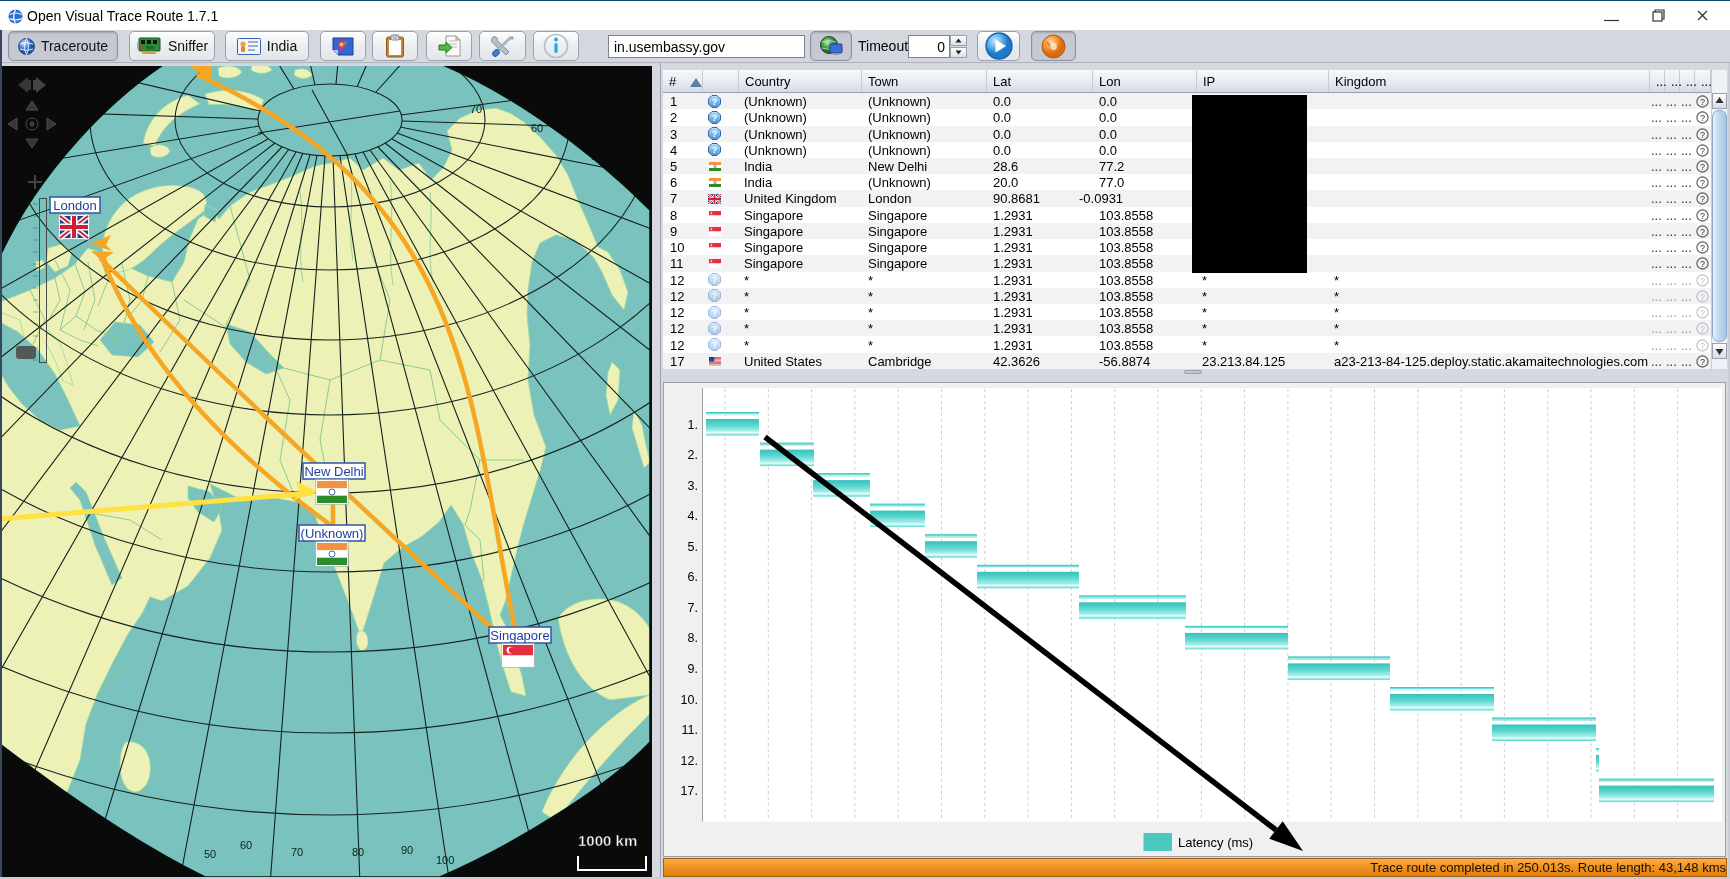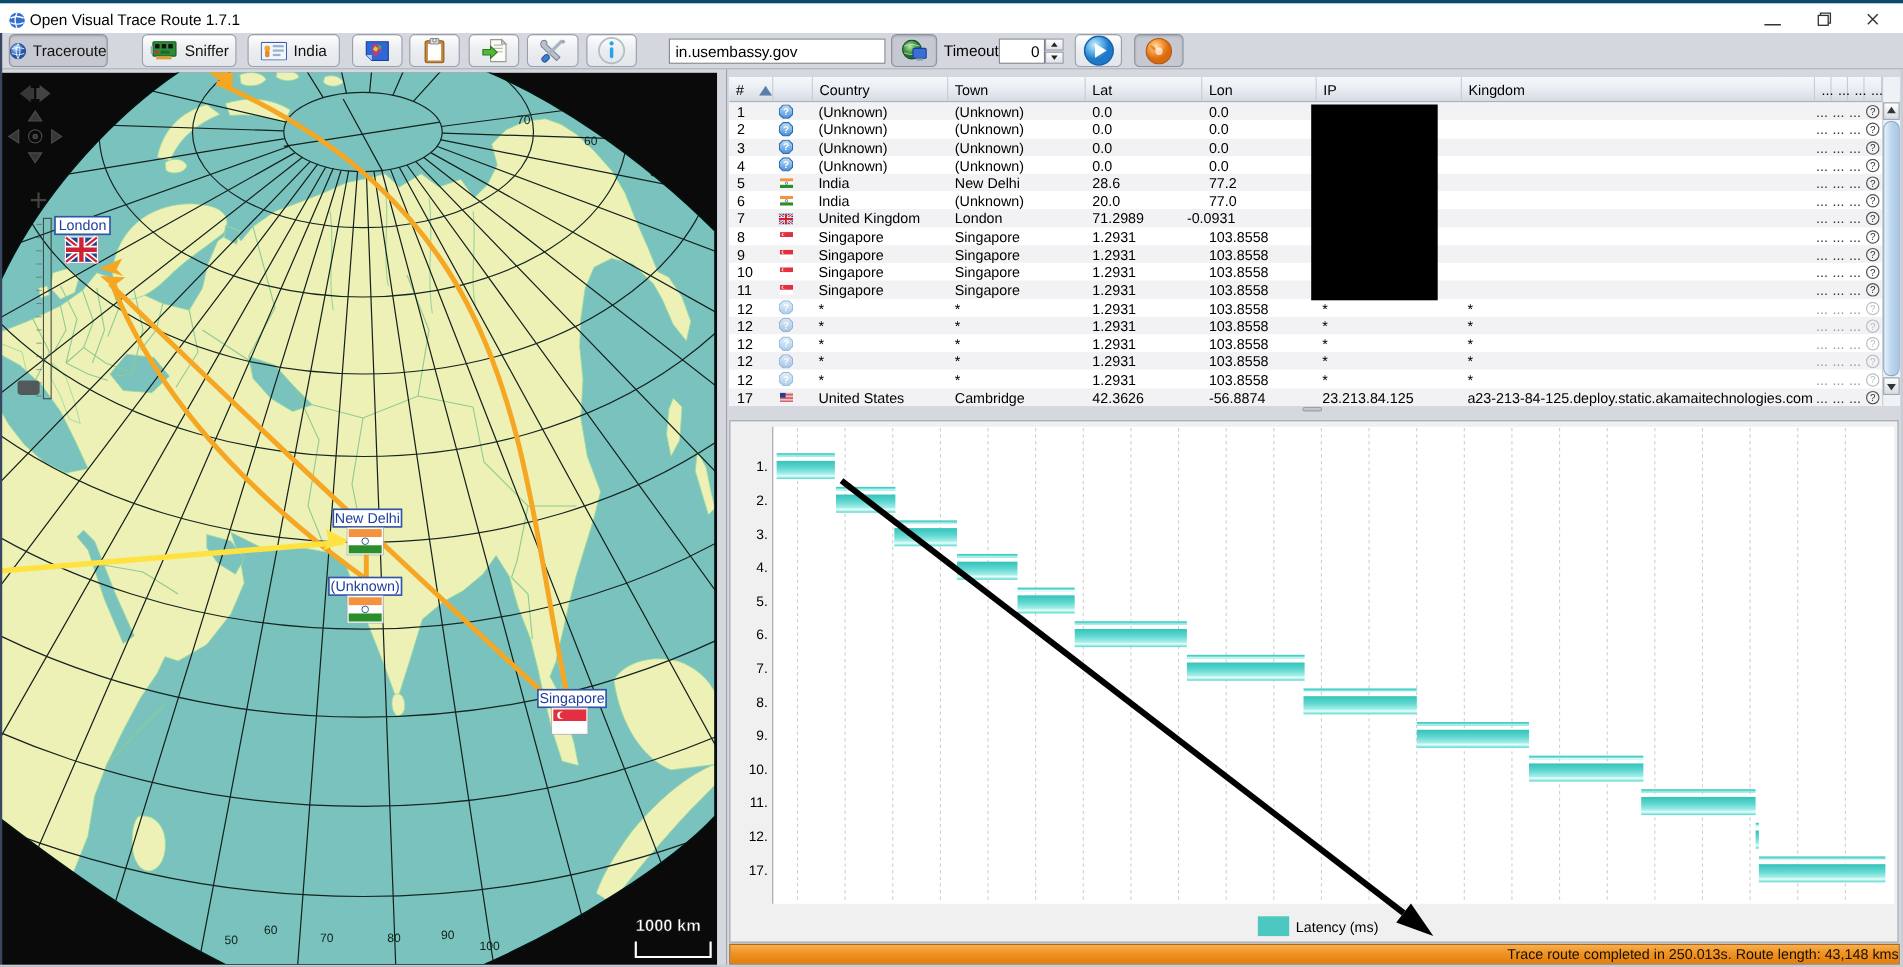--- a/index.html
+++ b/index.html
@@ -1,17 +1,17 @@
 <!DOCTYPE html>
 <html><head><meta charset="utf-8"><style>
 *{margin:0;padding:0;box-sizing:border-box}
 html,body{width:1730px;height:879px;overflow:hidden;font-family:"Liberation Sans",sans-serif;background:#d4d7de}
 #win{position:absolute;left:0;top:0;width:1730px;height:879px}
 .abs{position:absolute}
-#titlebar{left:0;top:0;width:1730px;height:30px;background:#ffffff;border-top:3px solid #0c4a6e}
+#titlebar{left:0;top:0;width:1730px;height:30px;background:#ffffff;border-top:1px solid #0c4a6e}
 #title-text{left:27px;top:0;height:30px;line-height:31px;font-size:14px;color:#000}
 #toolbar{left:0;top:30px;width:1730px;height:33px;background:#d4d7de;border-bottom:1px solid #aeb2ba}
 .tbtn{position:absolute;top:1px;height:30px;border:1px solid #9aa1ad;border-radius:5px;background:linear-gradient(#fefefe,#eceef1 45%,#e3e6ea);display:flex;align-items:center;justify-content:center;gap:6px;font-size:14px;color:#111}
 .tbtn.sel{background:#c6c9d1;border-color:#8d939e;box-shadow:inset 0 1px 2px rgba(0,0,0,.18)}
 #leftedge{left:0;top:30px;width:2px;height:849px;background:#39465f}
 #rightedge{left:1728px;top:63px;width:2px;height:816px;background:#c9cdd5}
 #bottomedge{left:0;top:877px;width:1730px;height:2px;background:#c9cdd5}
 #rightbg{left:650px;top:63px;width:1078px;height:816px;background:#d5d8df}
 #vsplit{left:660px;top:63px;width:1px;height:816px;background:#9ca1aa}
 
@@ -36,21 +36,21 @@
   <div id="title-text" class="abs">Open Visual Trace Route 1.7.1</div>
   <svg class="abs" style="left:1584px;top:0" width="146" height="30" viewBox="0 0 146 30">
     <path d="M20 19.5 H35" stroke="#333" stroke-width="1.2"></path>
     <rect x="69" y="11" width="9" height="9" fill="none" stroke="#333" stroke-width="1.2"></rect>
     <path d="M71 11 V9 H80 V18 H78" fill="none" stroke="#333" stroke-width="1.2"></path>
     <path d="M114 10 L123 19 M123 10 L114 19" stroke="#333" stroke-width="1.3"></path>
   </svg>
 </div>
 
 <div id="toolbar" class="abs">
-  <div class="tbtn sel" style="left:8px;width:90px">
+  <div class="tbtn sel" style="left:8px;width:110px">
         <svg width="17" height="17" viewBox="0 0 17 17">
           <defs>
             <radialGradient id="gg" cx="35%" cy="30%">
               <stop offset="0" stop-color="#cfe6ff"></stop>
               <stop offset="55%" stop-color="#5a8fd6"></stop>
               <stop offset="1" stop-color="#2255a8"></stop>
             </radialGradient>
           </defs>
           <circle cx="8.5" cy="8.5" r="8" fill="url(#gg)" stroke="#1a3f80" stroke-width="0.8"></circle>
           <path d="M2 6 Q8.5 3 15 6 M2 11 Q8.5 14 15 11 M8.5 .5 Q4.5 8.5 8.5 16.5 M8.5 .5 Q12.5 8.5 8.5 16.5" stroke="#fff" stroke-width="1" fill="none" opacity="0.85"></path>
@@ -527,21 +527,21 @@
         <span class="c" style="left:7px">7</span>
         <svg class="abs" style="left:45px;top:3.5px" width="13" height="10" viewBox="0 0 13 10">
           <rect width="13" height="10" fill="#26408c"></rect>
           <path d="M0 0 L13 10 M13 0 L0 10" stroke="#fff" stroke-width="2.4"></path>
           <path d="M0 0 L13 10 M13 0 L0 10" stroke="#d02030" stroke-width="1"></path>
           <path d="M6.5 0 V10 M0 5 H13" stroke="#fff" stroke-width="3"></path>
           <path d="M6.5 0 V10 M0 5 H13" stroke="#d02030" stroke-width="1.8"></path>
         </svg>
         <span class="c" style="left:81px">United Kingdom</span>
         <span class="c" style="left:205px">London</span>
-        <span class="c" style="left:330px">71.2989</span>
+        <span class="c" style="left:330px">90.8681</span>
         <span class="c" style="left:416px">-0.0931</span>
         <span class="c" style="left:539px"></span>
         <span class="c" style="left:671px"></span>
         <span class="c" style="left:988px;color:#333">...</span>
         <span class="c" style="left:1003px;color:#333">...</span>
         <span class="c" style="left:1018px;color:#333">...</span>
         <svg class="abs" style="left:1033px;top:2px" width="13" height="13" viewBox="0 0 13 13">
           <circle cx="6.5" cy="6.5" r="5.6" fill="none" stroke="#555" stroke-width="1.1"></circle>
           <text x="6.5" y="9.6" font-size="9" font-family="Liberation Sans" fill="#333" text-anchor="middle">?</text>
         </svg>

